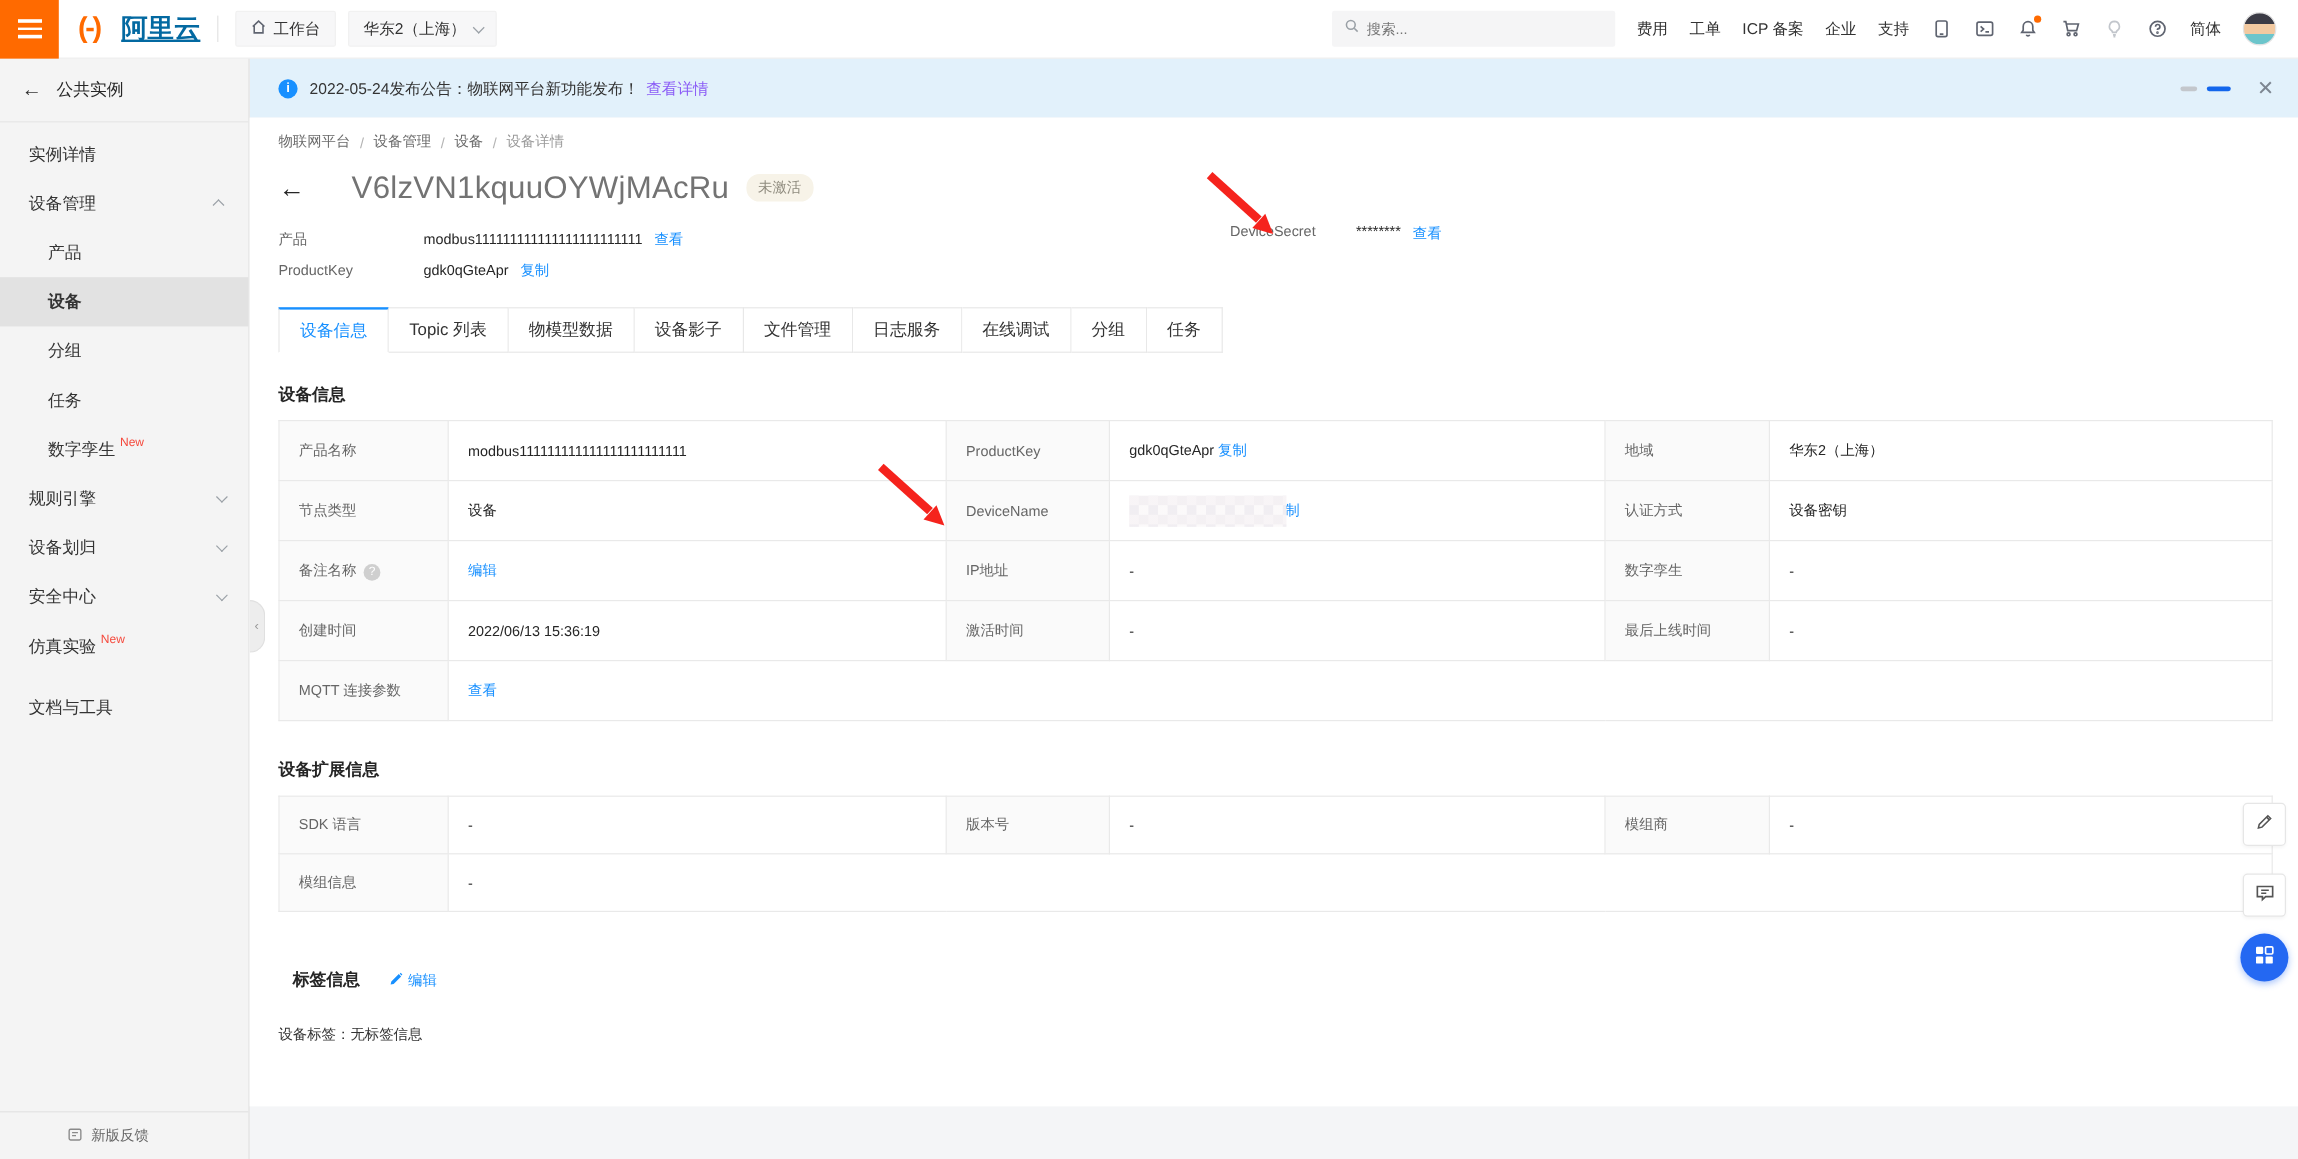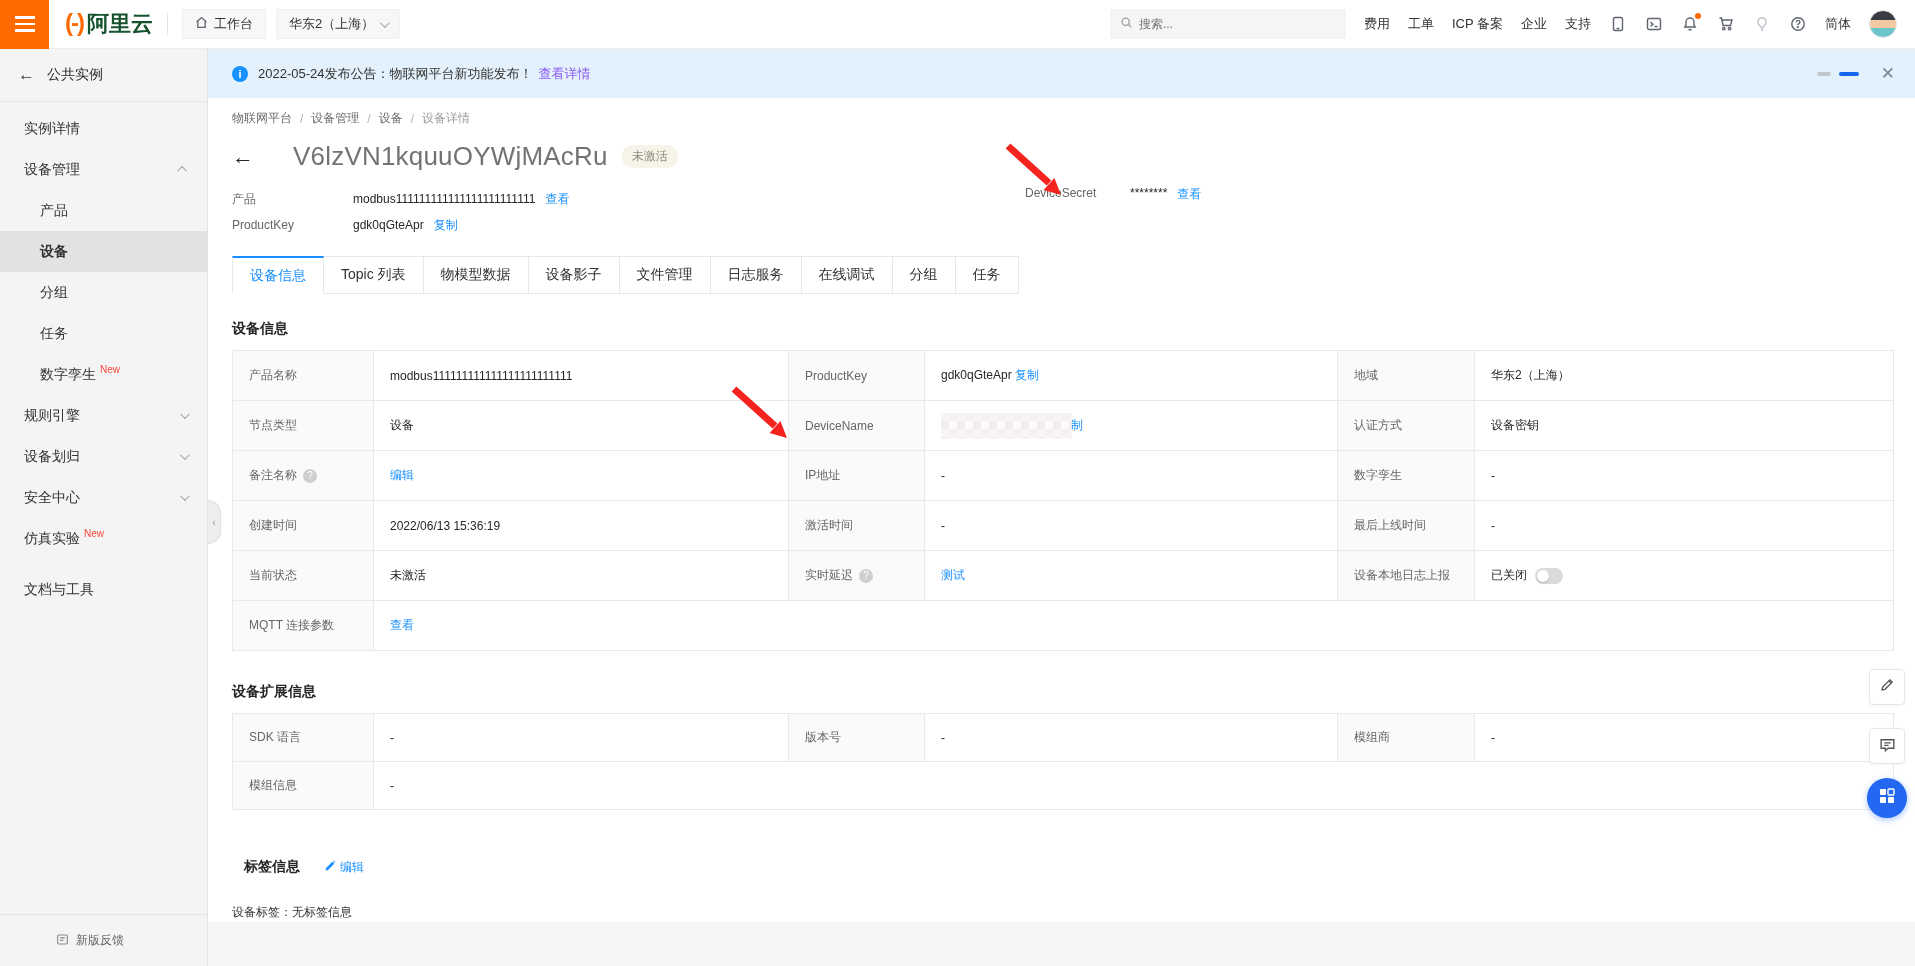--- a/index.html
+++ b/index.html
@@ -11,21 +11,21 @@
   .app { display:flex; flex-direction:column; height:100%; }
 
   
   .header { height:49px; background:#fff; border-bottom:1px solid #ececec;
             display:flex; align-items:center; flex:0 0 auto; }
   .burger { width:49px; height:49px; background:#ff6a00; display:flex; flex-direction:column;
             justify-content:center; align-items:center; gap:4px; cursor:pointer; }
   .burger i { display:block; width:20px; height:2.5px; background:#fff; }
   .logo { display:flex; align-items:baseline; margin-left:16px; cursor:pointer; }
   .logo .mark { color:#ff6a00; font-weight:700; font-size:24px; letter-spacing:-2px; }
-  .logo .txt { color:#14532d; font-weight:700; font-size:22px; margin-left:4px; }
+  .logo .txt { color:#0369a1; font-weight:700; font-size:22px; margin-left:18px;text-decoration:underline; }
   .hdr-sep { width:1px; height:22px; background:#e3e3e3; margin:0 14px; }
   .hdr-btn { height:30px; background:#f7f7f8; border:1px solid #f1f1f1; border-radius:2px;
              padding:0 12px; font-size:13px; color:#333; display:flex; align-items:center;
              gap:6px; cursor:pointer; margin-right:10px; }
   .hdr-right { margin-left:auto; display:flex; align-items:center; gap:18px; padding-right:18px; }
   .search { width:236px; height:30px; background:#f5f5f6; border-radius:2px; display:flex;
             align-items:center; padding:0 10px; gap:6px; }
   .search input { border:none; outline:none; background:transparent; font-size:12px; width:100%;
                   color:#333; font-family:inherit; }
   .nav-it { font-size:13px; color:#333; cursor:pointer; white-space:nowrap; }
@@ -51,21 +51,21 @@
                border-bottom:1px solid #e6e6e6; color:#262626; cursor:pointer; }
   .sb-back { font-size:17px; color:#333; }
   .sb-list { padding-top:6px; }
   .sb-item { height:41px; display:flex; align-items:center; padding:0 20px 0 24px; color:#333;
              cursor:pointer; }
   .sb-item.sub { padding-left:40px; }
   .sb-item.active { background:#e2e2e2; font-weight:700; }
   .sb-item .caret { margin-left:auto; }
   .sb-item.gap { margin-top:10px; }
   .new-badge { color:#f5483b; font-size:10px; margin-left:4px; transform:translateY(-5px); }
-  .sb-footer { position:absolute; left:0; right:0; bottom:0; height:52px; border-top:1px solid #e3e3e3;
+  .sb-footer { position:absolute; left:0; right:0; bottom:0; height:40px; border-top:1px solid #e3e3e3;
                display:flex; align-items:center; gap:7px; padding-left:56px; font-size:12px;
                color:#666; cursor:pointer; }
   .collapse-handle { position:absolute; left:208px; top:500px; width:13px; height:44px;
                      background:#ededed; border:1px solid #e0e0e0; border-left:none;
                      border-radius:0 22px 22px 0; display:flex; align-items:center;
                      justify-content:center; color:#999; font-size:11px; cursor:pointer; z-index:5; }
 
   
   .right { flex:1; display:flex; flex-direction:column; min-width:0; background:#f4f5f7; }
   .banner { height:49px; background:#e2f1fb; display:flex; align-items:center; padding:0 20px 0 24px;
@@ -396,28 +396,20 @@
             <td class="lbl"><span data-interactable="false">数字孪生</span></td>
             <td><span data-interactable="false">-</span></td>
           </tr>
           <tr>
             <td class="lbl"><span data-interactable="false">创建时间</span></td>
             <td><span data-interactable="false">2022/06/13 15:36:19</span></td>
             <td class="lbl"><span data-interactable="false">激活时间</span></td>
             <td><span data-interactable="false">-</span></td>
             <td class="lbl"><span data-interactable="false">最后上线时间</span></td>
             <td><span data-interactable="false">-</span></td>
-          </tr>
-          <tr>
-            <td class="lbl"><span data-interactable="false">当前状态</span></td>
-            <td><span data-interactable="false">未激活</span></td>
-            <td class="lbl"><span data-interactable="false">实时延迟</span><span class="qmark" data-interactable="true">?</span></td>
-            <td><a class="lnk" data-interactable="true">测试</a></td>
-            <td class="lbl"><span data-interactable="false">设备本地日志上报</span></td>
-            <td><span data-interactable="false">已关闭</span><span class="toggle" data-interactable="true"></span></td>
           </tr>
           <tr>
             <td class="lbl"><span data-interactable="false">MQTT 连接参数</span></td>
             <td colspan="5"><a class="lnk" data-interactable="true">查看</a></td>
           </tr>
         </tbody>
           </table>
 
         <div class="sec-title" data-interactable="false" style="margin-top:32px;">设备扩展信息</div>
 

